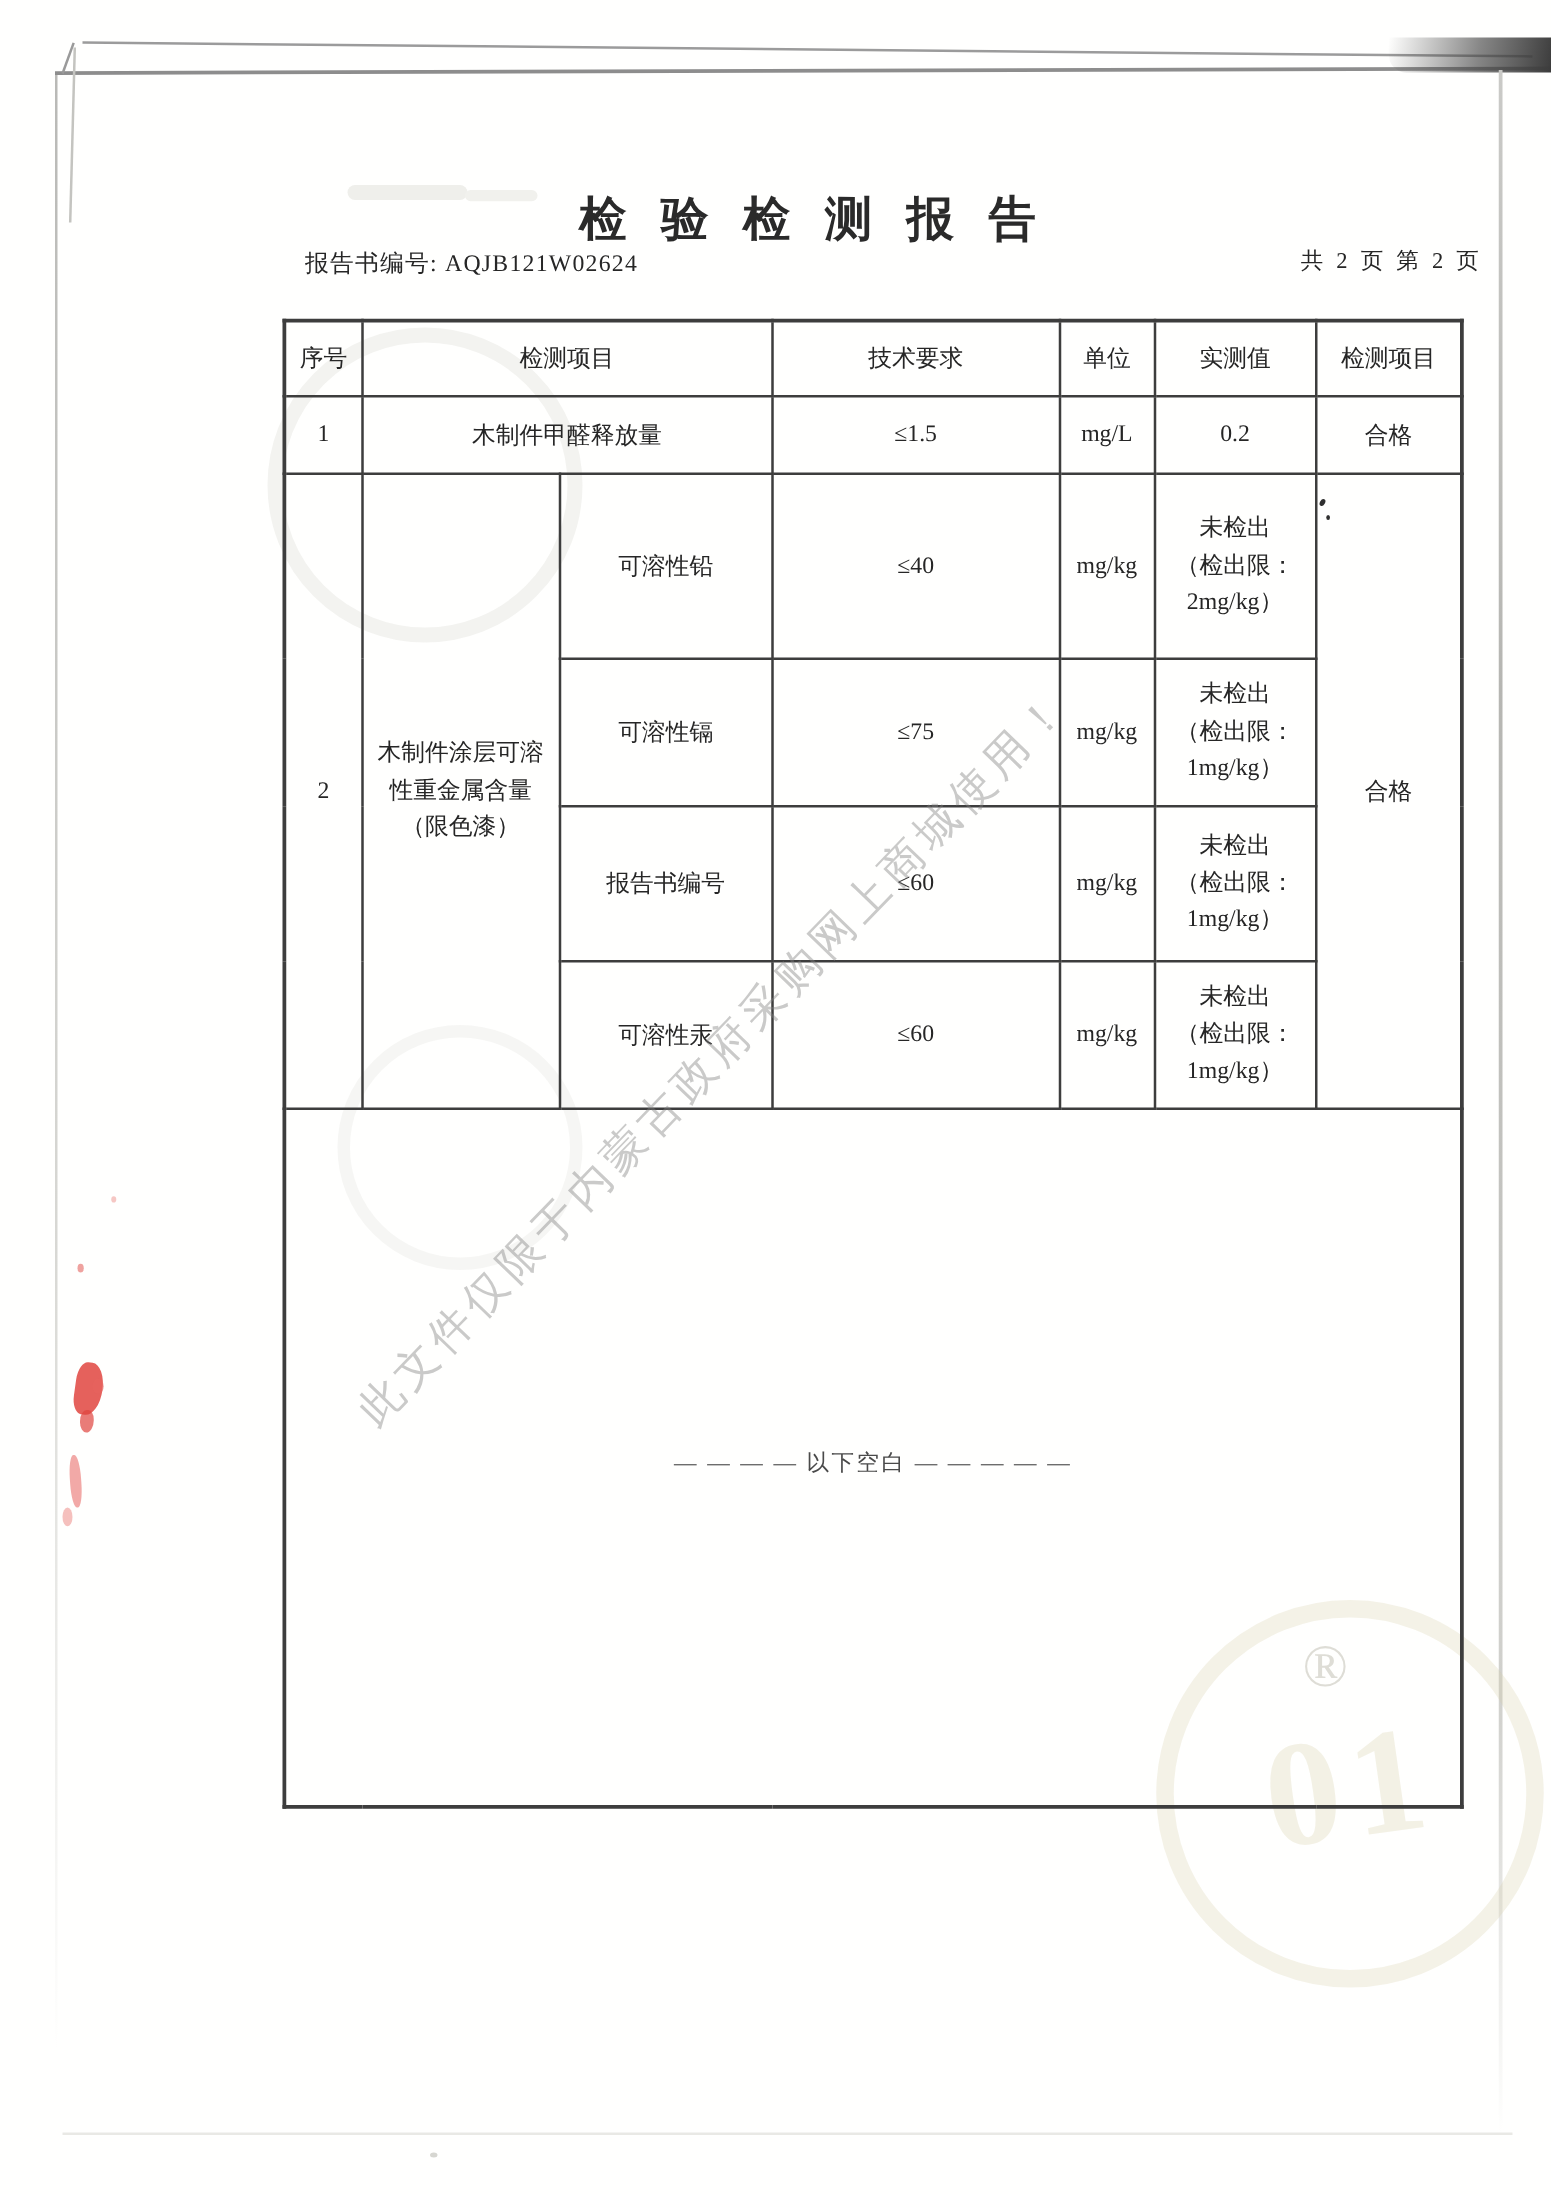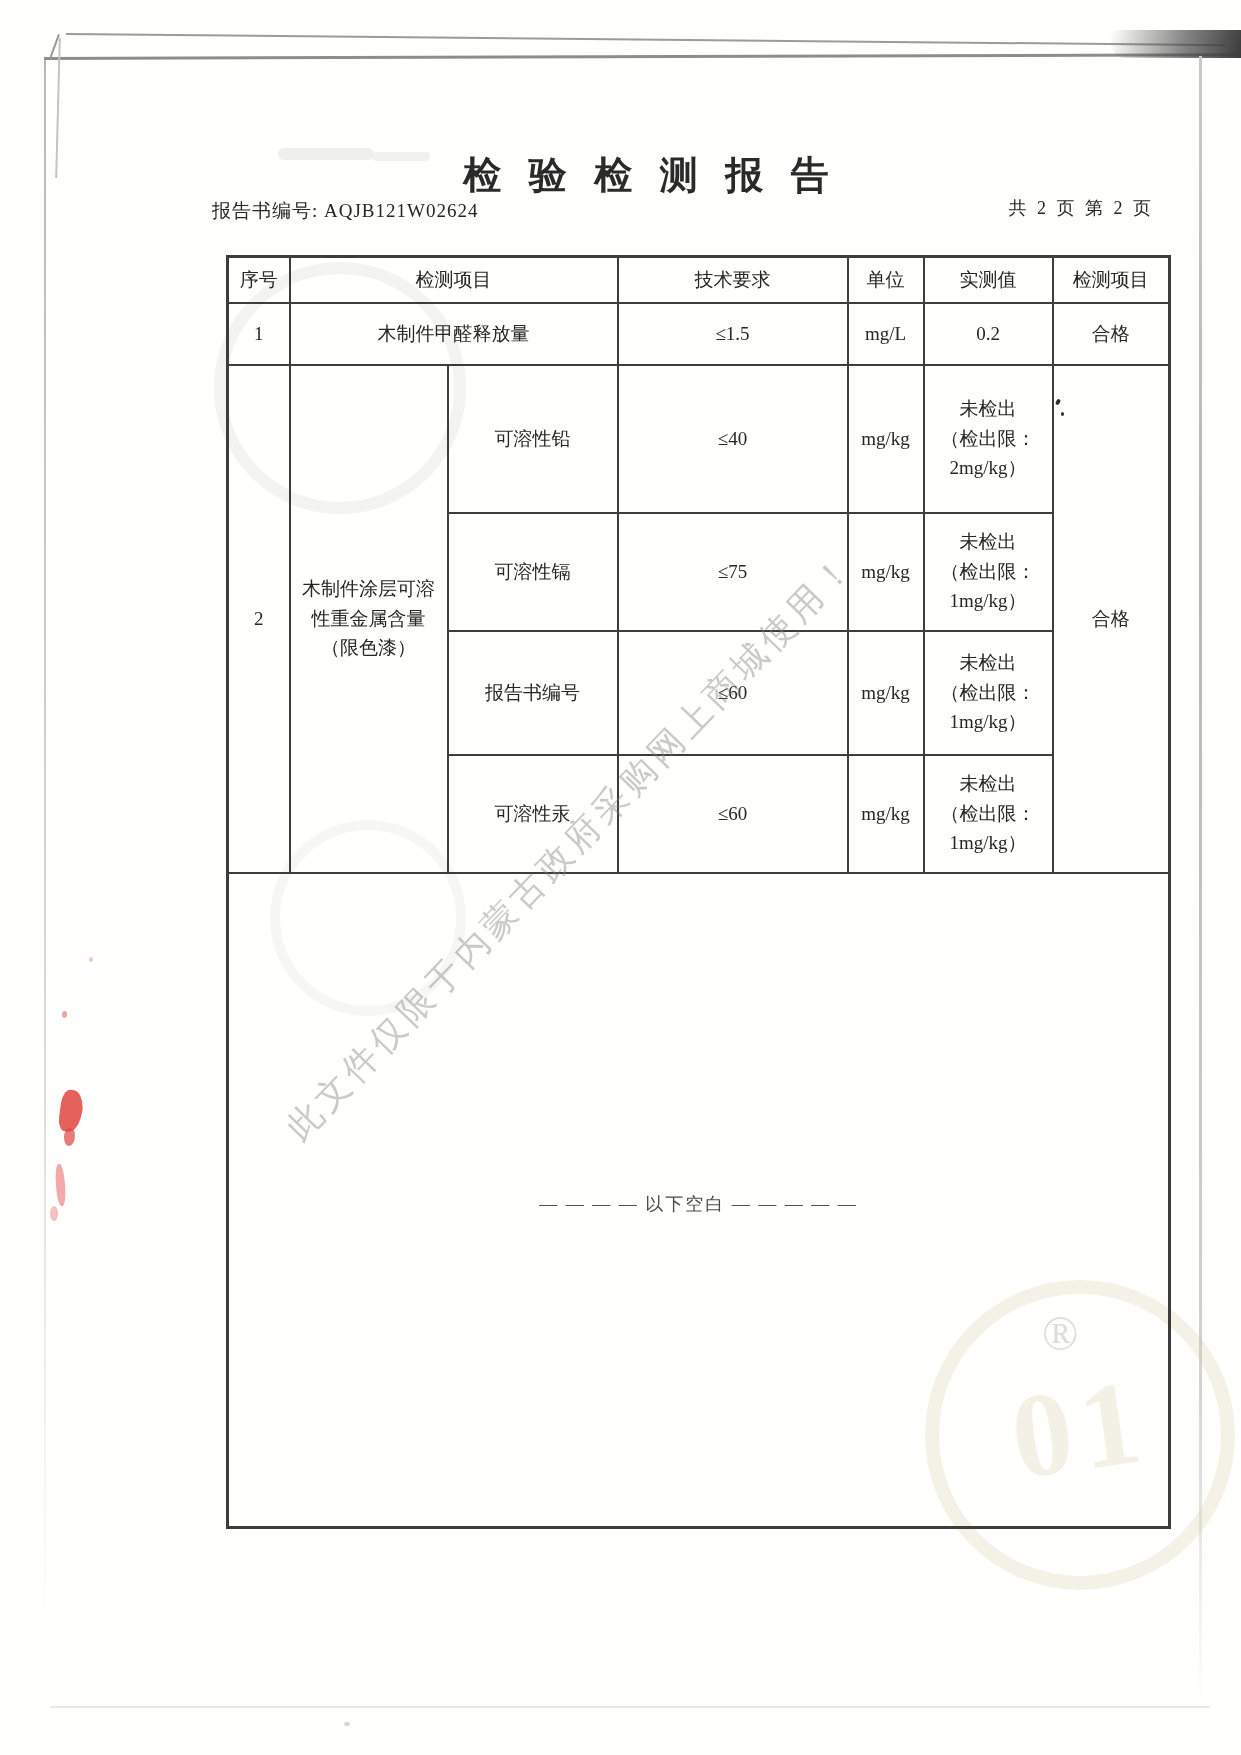--- a/index.html
+++ b/index.html
@@ -41,36 +41,36 @@
   .ring3{left:925px;top:1280px;width:282px;height:282px;border:14px solid rgba(214,206,168,.26);}
   .ring3 .glyph{position:absolute;left:0;right:0;top:50%;transform:translateY(-54%) rotate(-8deg);text-align:center;font-size:120px;font-weight:bold;color:rgba(216,208,172,.30);letter-spacing:8px;}
   .rmark{position:absolute;left:1042px;top:1306px;font-size:48px;color:rgba(186,184,172,.48);}
   .inkdot{position:absolute;background:#2f2f2f;border-radius:50%;}
   .d1{left:1056px;top:399px;width:4px;height:6px;transform:rotate(30deg);}
   .d2{left:1061px;top:412px;width:3px;height:4px;}
   .d3{left:344px;top:1722px;width:6px;height:4px;background:#d6d6d1;}
   
   .title{position:absolute;left:30px;top:150px;width:1241px;text-align:center;
          font-size:38px;font-weight:bold;letter-spacing:9px;color:#2a2a2a;}
-  .meta{position:absolute;left:212px;top:198px;width:942px;display:flex;justify-content:space-between;align-items:flex-start;}
+  .meta{position:absolute;left:244px;top:198px;width:942px;display:flex;justify-content:space-between;align-items:flex-start;}
   .reportno{font-size:19px;letter-spacing:1px;}
   .pageinfo{font-size:18px;letter-spacing:3px;margin-top:-2px;margin-left:12px;}
   table.report{position:absolute;left:226px;top:255px;width:942px;
          border-collapse:collapse;table-layout:fixed;
          border:3px solid #3d3d3d;}
   table.report th,table.report td{
          border:2px solid #3d3d3d;text-align:center;vertical-align:middle;
          font-size:19px;font-weight:400;color:#262626;padding:2px;}
-  tr.hrow{height:46px;}
+  tr.hrow{height:60px;}
   tr.row1{height:62px;}
   tr.sub0{height:148px;}
   tr.sub1{height:118px;}
   tr.sub2{height:124px;}
   tr.sub3{height:118px;}
-  tr.blank{height:655px;}
+  tr.blank{height:559px;}
   td.ml{white-space:pre-line;font-size:17px;line-height:1.55;}
   td.item-ml{white-space:pre-line;font-size:19px;line-height:1.55;margin-left:44px;}
   td.blankcell{vertical-align:top;border:2px solid #3d3d3d;}
   .blanknote{margin-top:8px;text-align:center;font-size:18px;letter-spacing:2px;color:#4a4a4a;}
   
   .watermark{position:absolute;left:276px;top:1118px;white-space:nowrap;
          transform:rotate(-46deg);transform-origin:0 0;
          font-size:35px;letter-spacing:5px;font-weight:400;
          color:rgba(128,128,128,.42);z-index:5;}
 </style>

